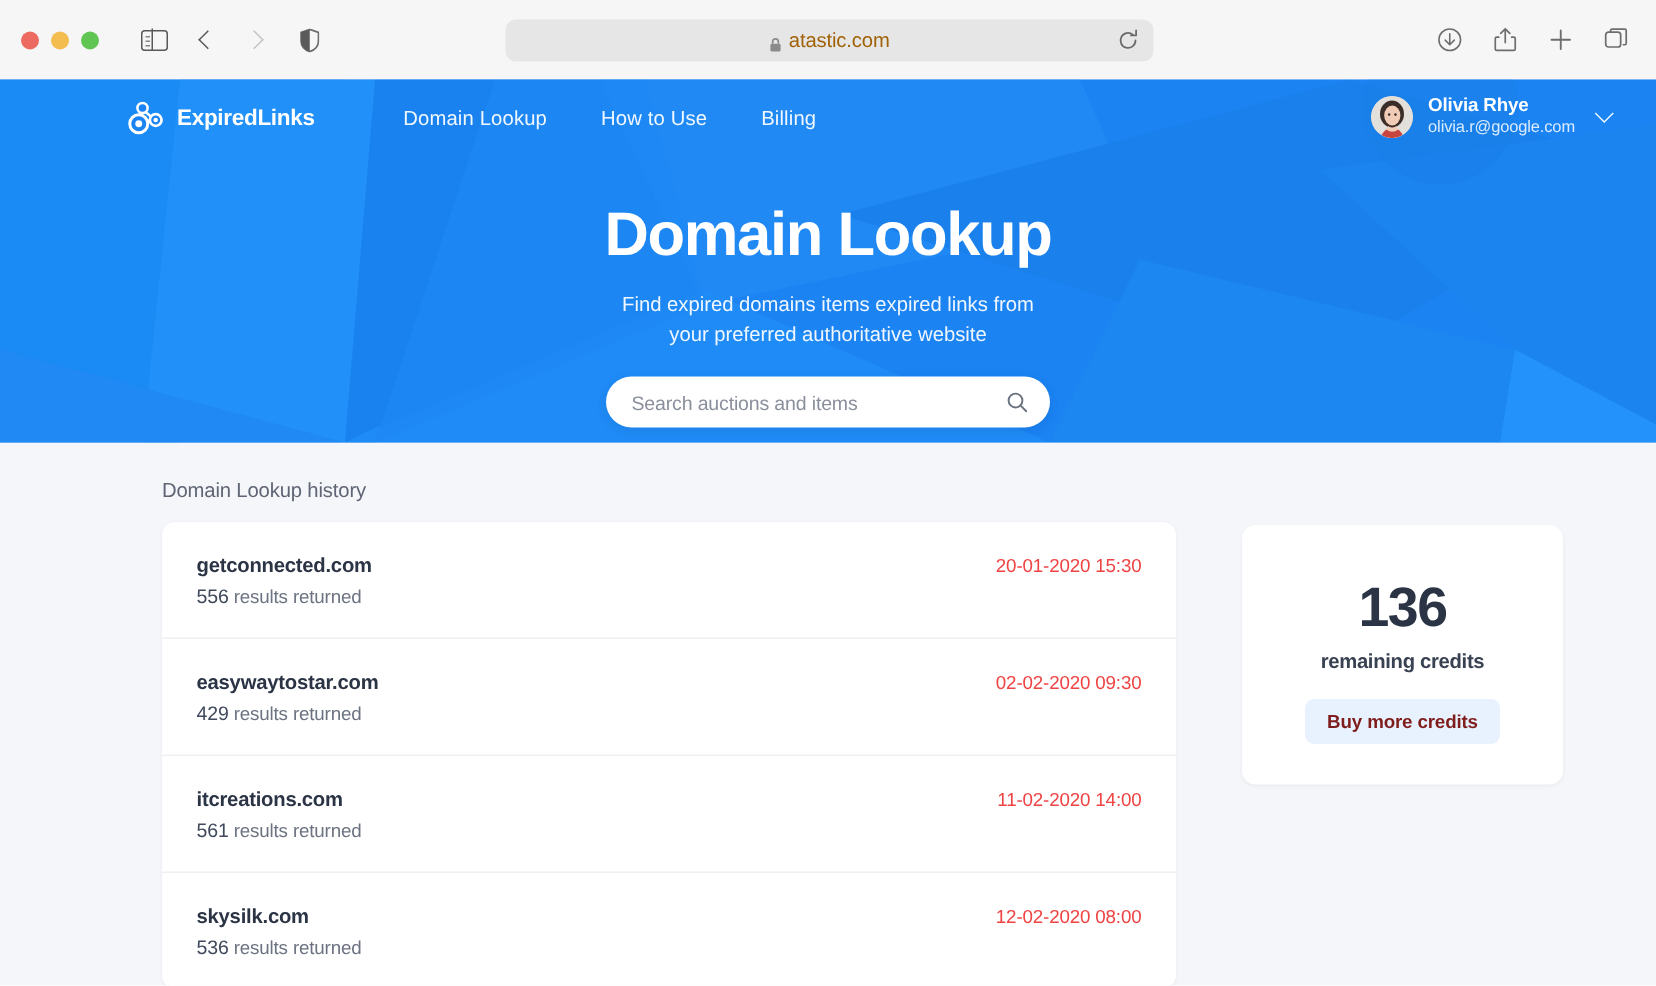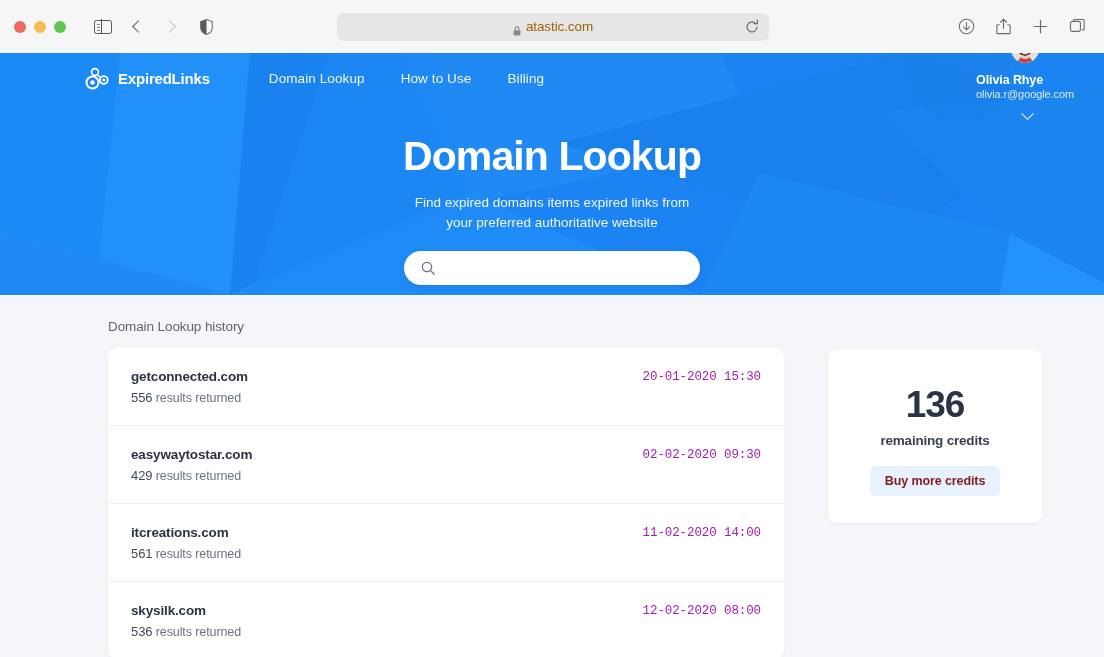--- a/index.html
+++ b/index.html
@@ -133,21 +133,20 @@
     letter-spacing: 0.1px;
     cursor: pointer;
   }
   .user-box {
     margin-left: auto;
     display: flex;
     align-items: center;
     gap: 10px;
     cursor: pointer;
     padding-right: 2px;
-    flex-direction: column;
   }
   .avatar {
     width: 28px; height: 28px;
     border-radius: 50%;
     overflow: hidden;
     flex: none;
     background: #d9d2cb;
     position: relative;
   }
   .avatar svg { display: block; width: 100%; height: 100%; }
@@ -242,25 +241,24 @@
     font-size: 13.5px;
     font-weight: bold;
     color: #2b3445;
     letter-spacing: -0.15px;
     margin-bottom: 6px;
   }
   .hrow-results { font-size: 12.5px; color: #6b7280; letter-spacing: -0.1px; }
   .hrow-results b { color: #414a5c; font-weight: normal; font-size: 13px; }
   .hrow-date {
     font-size: 12.5px;
-    color: #a21caf;
+    color: #ef4444;
     letter-spacing: -0.1px;
     padding-top: 1px;
     white-space: nowrap;
-    font-family: Liberation Mono, monospace;
   }
 
   .col-right { width: 214px; flex: none; }
   .credits-card {
     background: #ffffff;
     border-radius: 9px;
     padding: 36px 20px 30px;
     text-align: center;
     box-shadow: 0 1px 3px rgba(16,24,40,0.05);
     margin-top: 31px;
@@ -439,20 +437,21 @@
       </span>
       <span class="caret"></span>
     </div>
   </div>
 
   <div class="hero-body">
     <h1 class="hero-title">Domain Lookup</h1>
     <p class="hero-sub">Find expired domains items expired links from your preferred authoritative website</p>
 
     <div class="search-wrap">
+      <input class="search-input" type="text" placeholder="Search auctions and items" style="">
       <span class="search-ico">
         <svg viewBox="0 0 14 14" width="14" height="14">
           <circle cx="6" cy="6" r="4.6" fill="none" stroke="currentColor" stroke-width="1.3"></circle>
           <line x1="9.4" y1="9.4" x2="13.2" y2="13.2" stroke="currentColor" stroke-width="1.3" stroke-linecap="round"></line>
         </svg>
       </span>
     </div>
   </div>
 </div>
 

